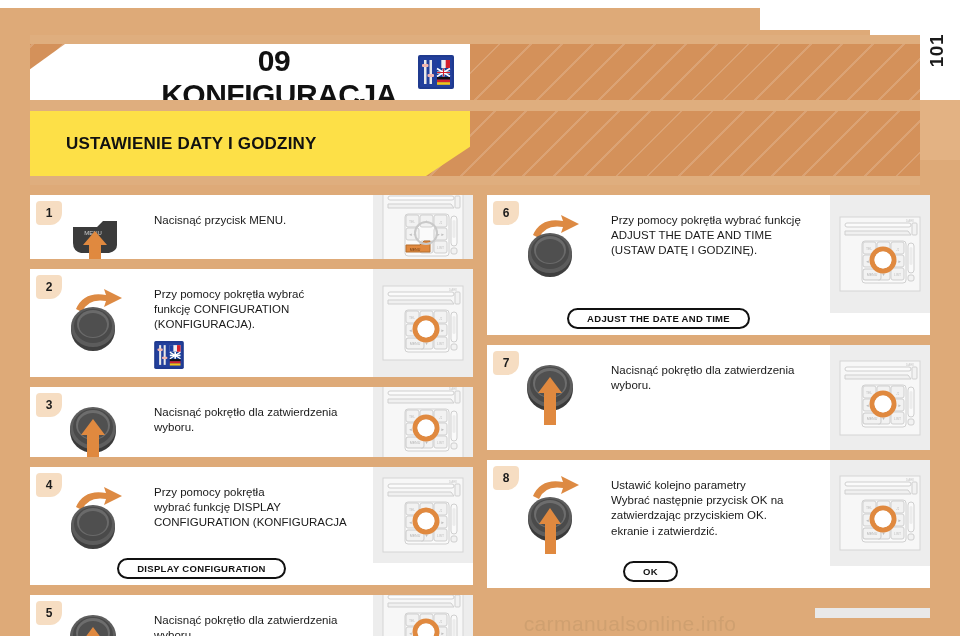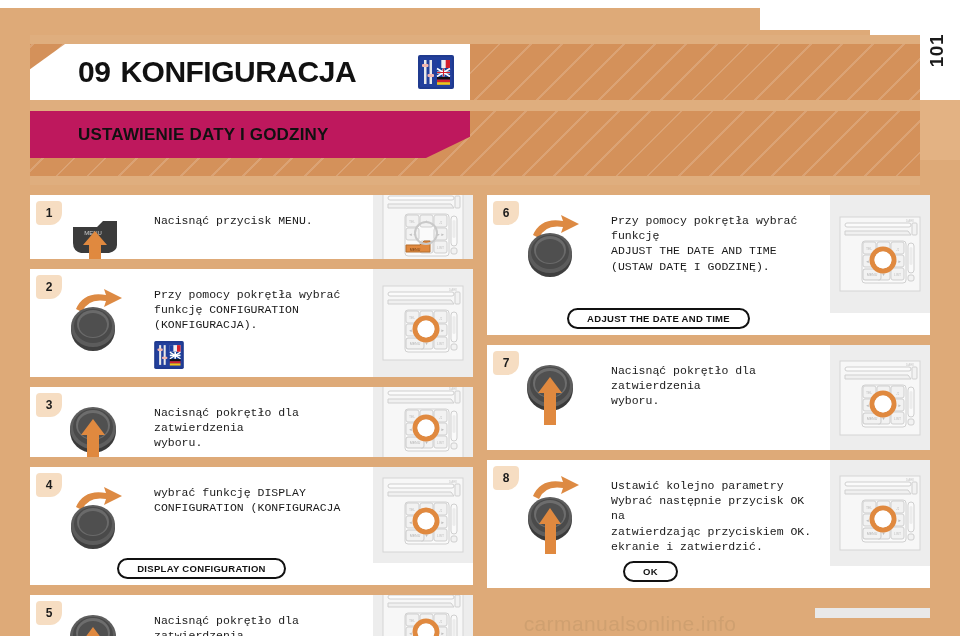--- a/index.html
+++ b/index.html
@@ -60,37 +60,37 @@
   }
   .band-bottom-solid {
     position: absolute; left: 30px; top: 176px; width: 890px; height: 9px;
     background: #dfae7e;
   }
 
   .title-plate {
     position: absolute; left: 30px; top: 44px; width: 440px; height: 56px;
     background: #ffffff;
     clip-path: polygon(0 100%, 0 45%, 35px 0, 100% 0, 100% 100%);
-    display: flex; align-items: center; padding-left: 48px;
+    display: flex; align-items: center; padding-left: 48px; flex-direction: column;
   }
   .title-plate .chapter {
     font-size: 30px; font-weight: bold; color: #111; letter-spacing: -0.5px;
   }
   .title-plate .title-text {
     font-size: 30px; font-weight: bold; color: #111; margin-left: 10px; letter-spacing: -0.5px;
   }
   .title-icon {
     position: absolute; left: 418px; top: 55px;
   }
 
   .subtitle-plate {
-    position: absolute; left: 30px; top: 111px; width: 440px; height: 47px;
-    background: #be185d;
+    position: absolute; left: 30px; top: 111px; width: 440px; height: 65px;
+    background: #fde047;
     clip-path: polygon(0 0, 100% 0, 100% 55%, 90% 100%, 0 100%);
-    display: flex; align-items: center; padding-left: 48px;
+    display: flex; align-items: center; padding-left: 36px;
   }
   .subtitle-plate span {
     font-size: 17px; font-weight: bold; color: #111; letter-spacing: 0.2px;
   }
 
   
   .col { position: absolute; top: 195px; width: 443px; }
   .col-left  { left: 30px; }
   .col-right { left: 487px; }
 
@@ -121,21 +121,21 @@
     border-radius: 4px 4px 12px 4px;
     display: flex; align-items: center; justify-content: center;
     font-size: 12px; font-weight: bold; color: #1c1c1c;
   }
 
   .graphic-slot {
     width: 118px; flex-shrink: 0;
     display: flex; align-items: flex-start; justify-content: center;
     padding-top: 6px;
   }
-  .text-slot { flex: 1; padding-top: 10px; padding-right: 6px; font-family: Liberation Mono, monospace; }
+  .text-slot { flex: 1; padding-top: 10px; padding-right: 6px; }
   .text-slot p {
     font-size: 11.5px; color: #1a1a1a; line-height: 1.32;
   }
 
   .pill {
     display: inline-block;
     border: 2px solid #111;
     border-radius: 999px;
     background: #fff;
     font-size: 9.5px; font-weight: bold; color: #111;
@@ -381,20 +381,21 @@
             <svg width="66" height="70" viewBox="0 0 66 70">
     <path d="M14 26 Q22 8 44 12 L42 6 L60 15 L42 24 L44 18 Q26 15 20 29 Z" fill="#dd8a43"></path>
     <ellipse cx="31" cy="47" rx="22" ry="21" fill="#3f3f3f"></ellipse>
     <ellipse cx="31" cy="44" rx="22" ry="20" fill="#5c5c5c"></ellipse>
     <ellipse cx="31" cy="43" rx="19" ry="17" fill="#4a4a4a"></ellipse>
     <ellipse cx="31" cy="41" rx="16" ry="14" fill="#6a6a6a"></ellipse>
     <ellipse cx="31" cy="42" rx="14" ry="12" fill="#4f4f4f"></ellipse>
   </svg>
           </div>
           <div class="text-slot">
+            <p>Przy pomocy pokrętła</p>
             <p>wybrać funkcję DISPLAY</p>
             <p>CONFIGURATION (KONFIGURACJA</p>
           </div>
         </div>
         <div class="step-illus">
           <svg width="84" height="78" viewBox="0 0 84 78">
     <rect x="2" y="2" width="80" height="74" fill="#f7f7f7" stroke="#d5d5d5"></rect>
     <rect x="7" y="8" width="66" height="4" rx="2" fill="#fbfbfb" stroke="#cfcfcf"></rect>
     <path d="M7 16 L70 16 L73 20 L7 20 Z" fill="#f0f0f0" stroke="#cfcfcf"></path>
     <rect x="74" y="8" width="5" height="12" rx="1" fill="#f2f2f2" stroke="#cfcfcf"></rect>

